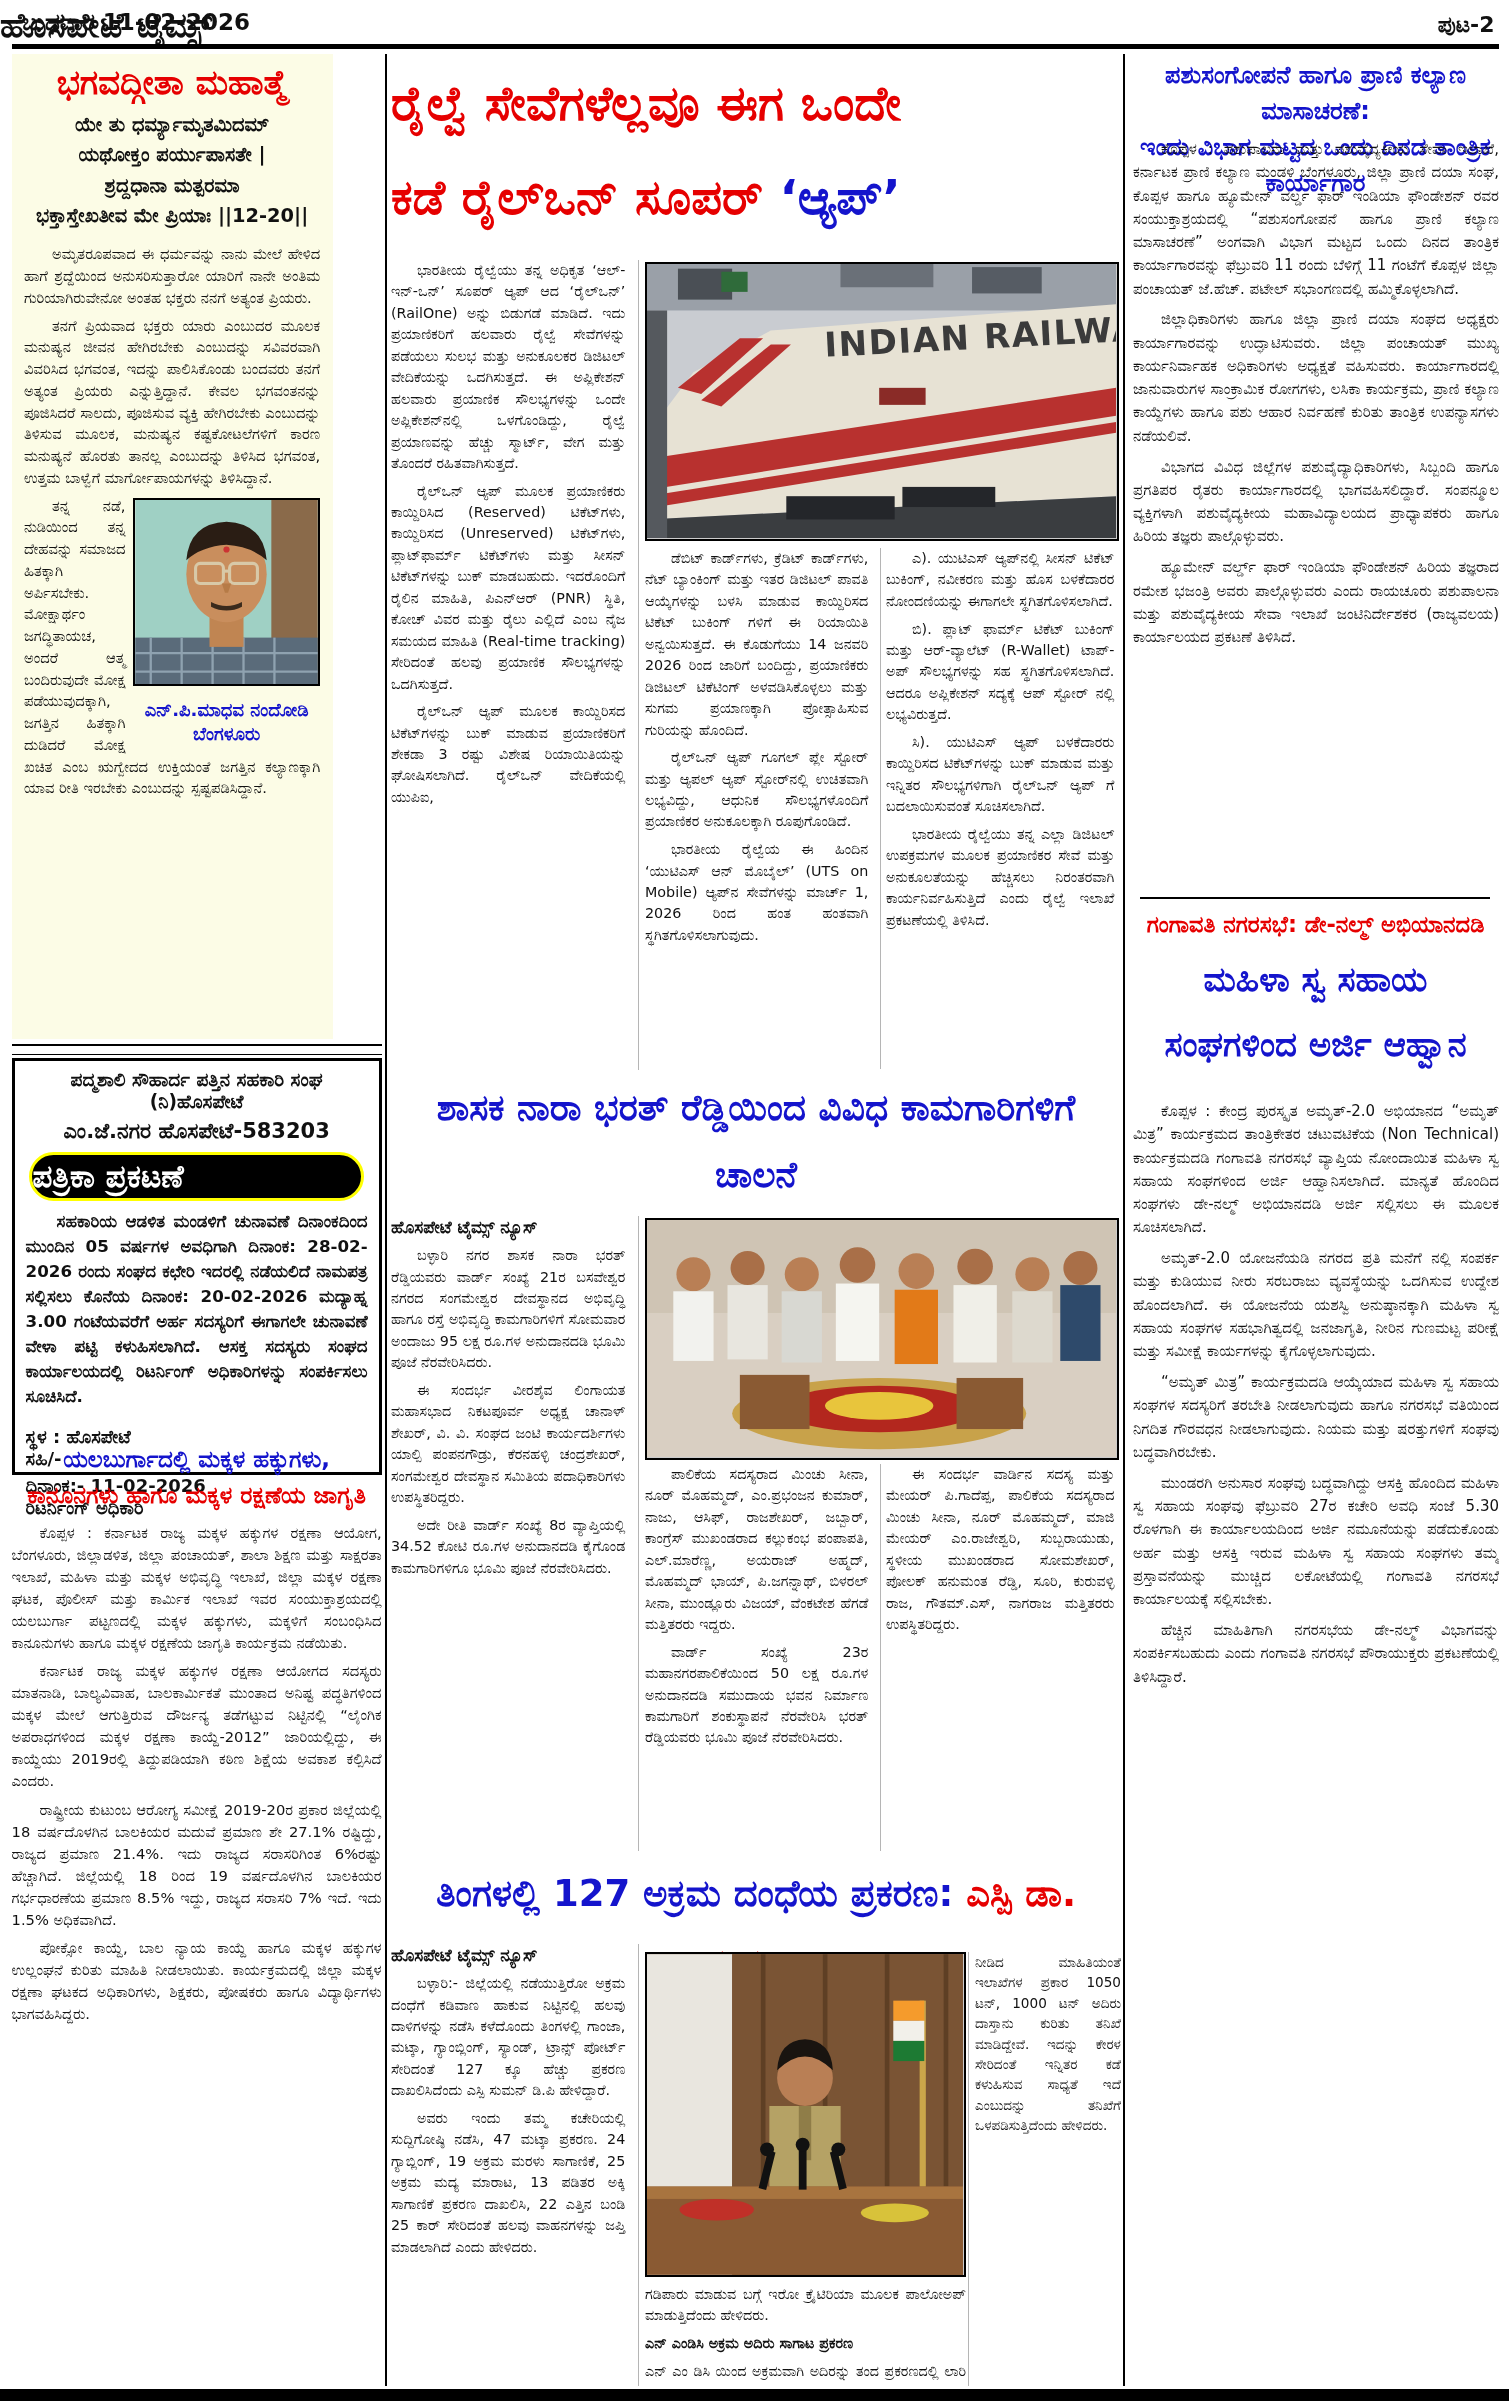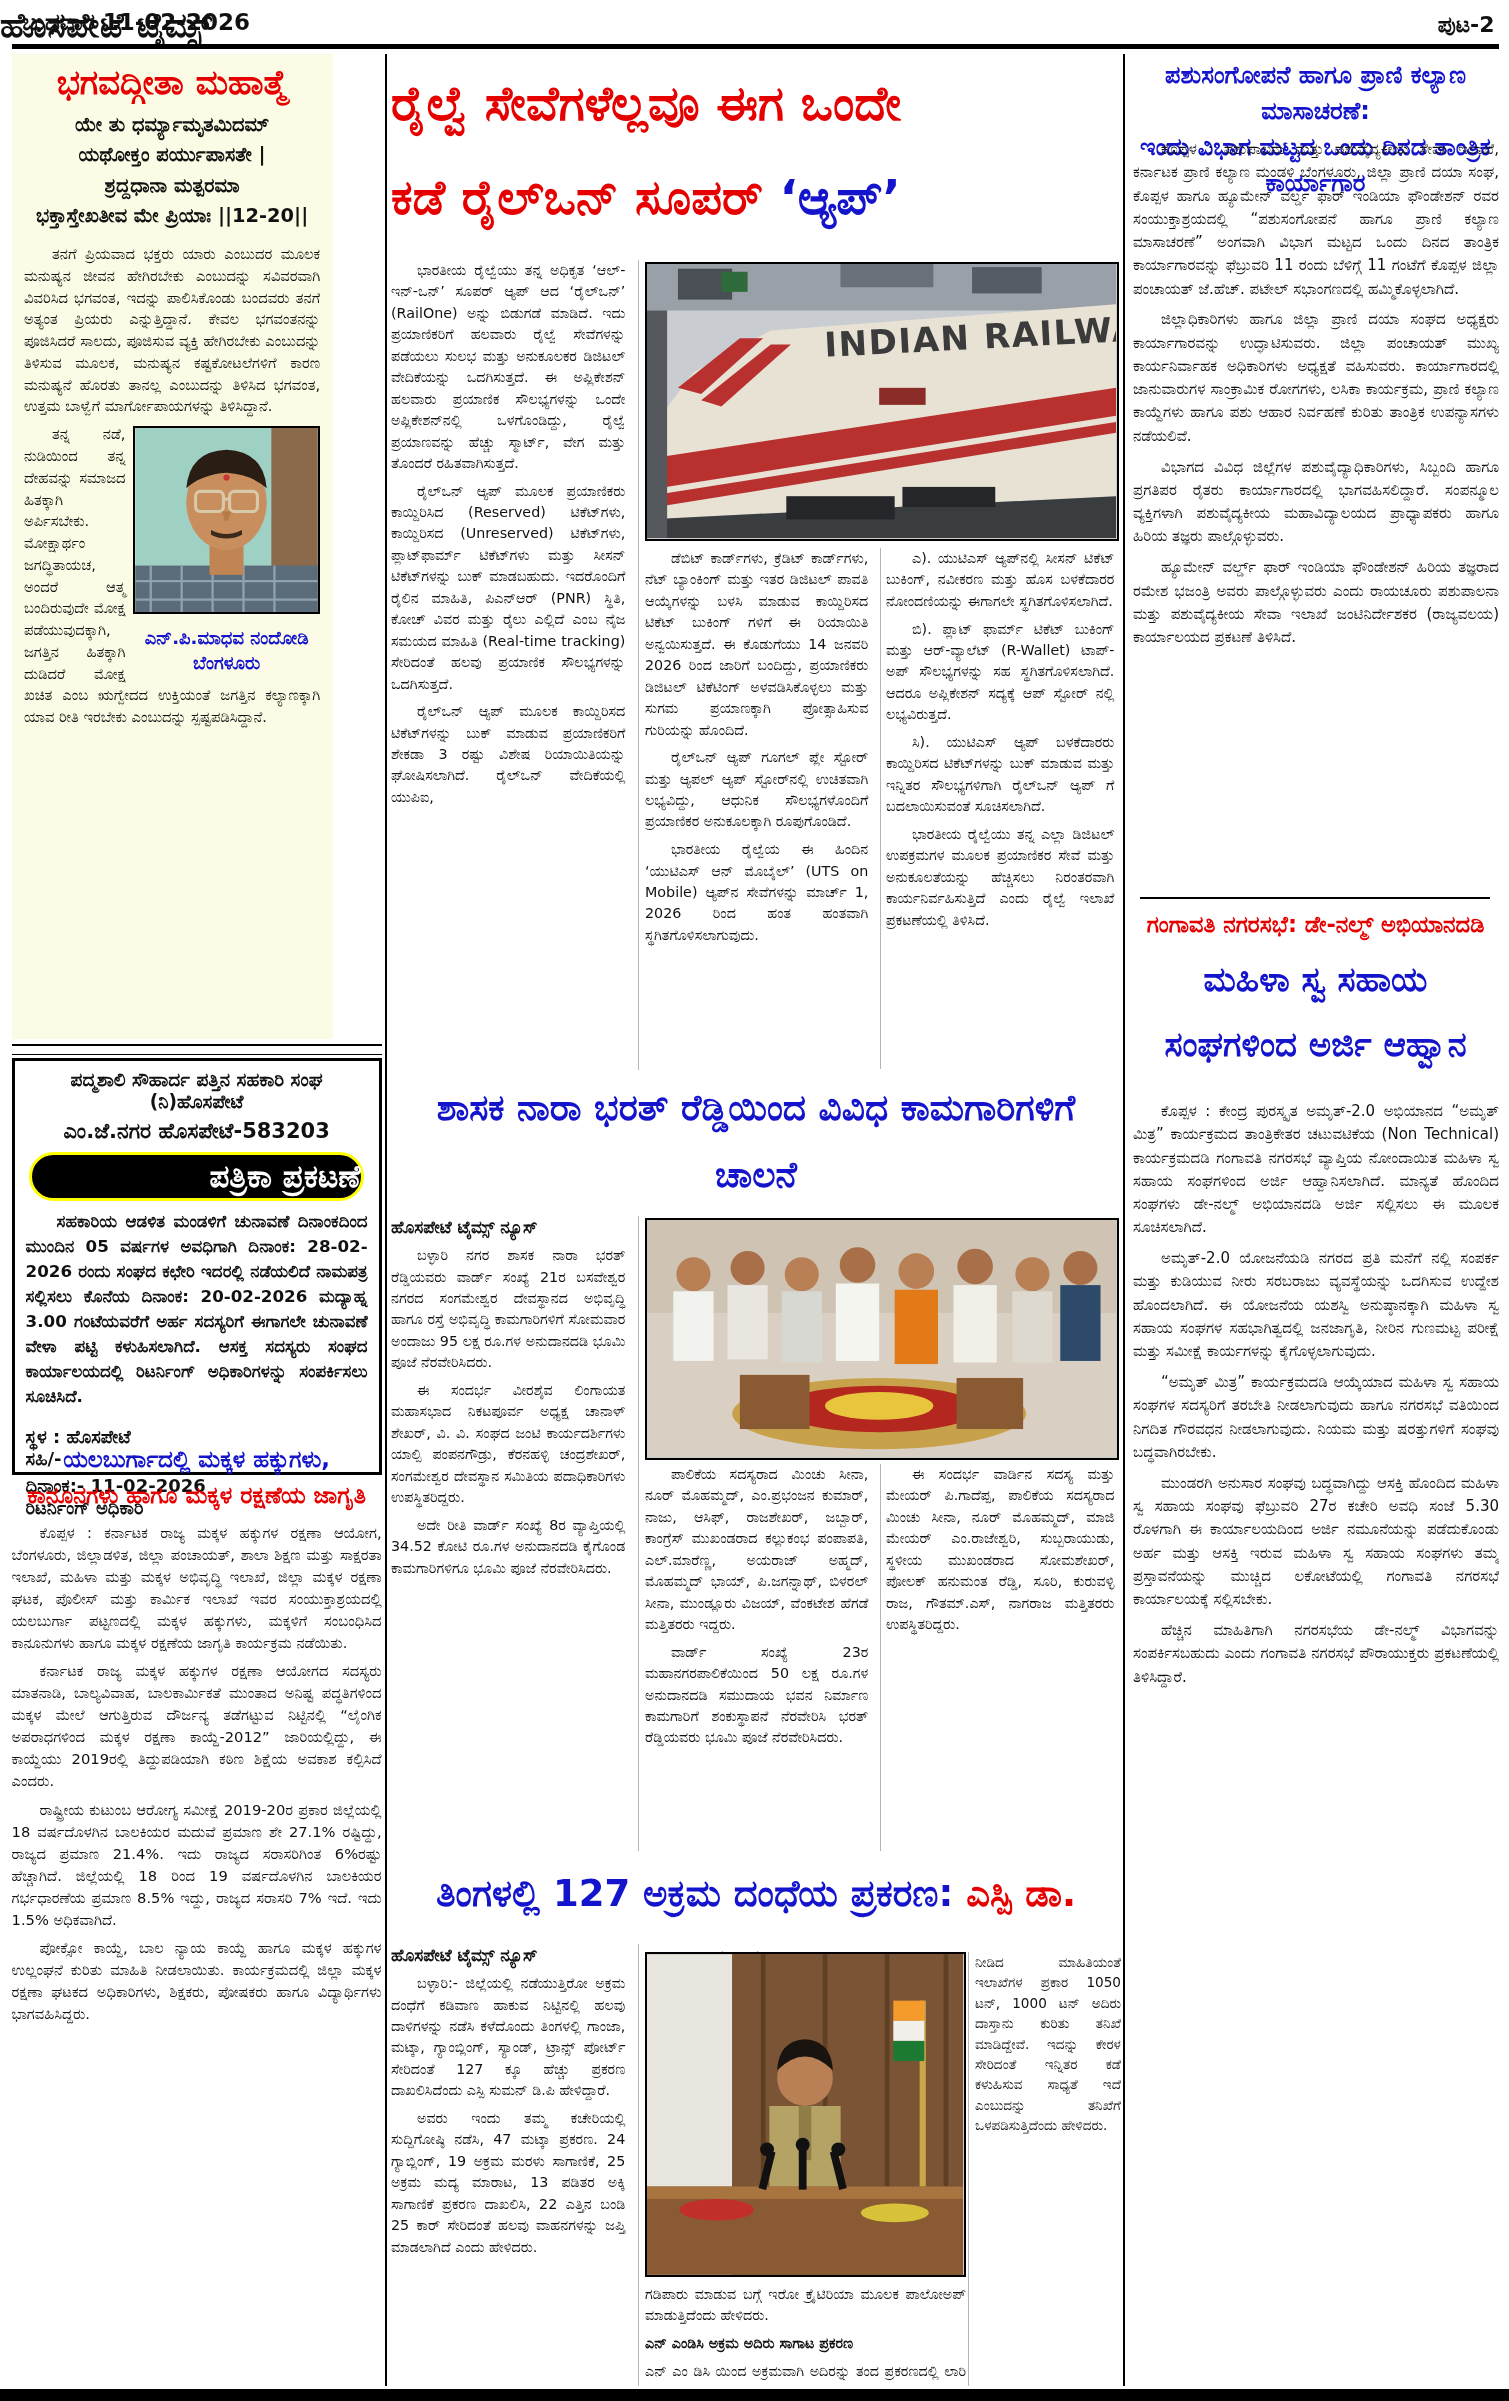--- a/index.html
+++ b/index.html
@@ -19,21 +19,21 @@
   .gita-body{margin-top:12.4px;font-size:14.7px;line-height:1.48;}
   .gita-body p{margin:0 0 6.2px 0;text-align:justify;text-indent:28px;}
   .photo-wrap{float:right;width:187px;margin:3.1px 0 3.1px 7.7px;}
   .author-photo{width:183px;height:184px;border:2.3px solid #000;}
   .author-cap{color:#1414cc;font-size:18px;font-weight:bold;text-align:center;line-height:1.35;margin-top:6.2px;}
   .dbl-rule{left:11.6px;top:1044px;width:370px;height:7.7px;border-top:2.3px solid #000;border-bottom:1.5px solid #000;}
   
   .notice{left:11.6px;top:1058px;width:370px;height:417px;border:3.9px solid #000;box-sizing:border-box;padding:7.7px 11px;}
   .notice-org1{font-size:18.6px;font-weight:bold;text-align:center;}
   .notice-org2{font-size:21px;font-weight:bold;text-align:center;margin-top:6.2px;}
-  .notice-banner{margin:9.3px auto 7.7px auto;width:96%;background:#000;border:3.1px solid #ffff00;border-radius:28px;color:#fff;font-size:31px;font-weight:bold;text-align:right;padding:3.1px 0;}
+  .notice-banner{margin:9.3px auto 7.7px auto;width:96%;background:#000;border:3.1px solid #ffff00;border-radius:28px;color:#fff;font-size:31px;font-weight:bold;text-align:left;padding:3.1px 0;}
   .notice-body{font-size:16.7px;font-weight:600;line-height:1.5;text-align:justify;text-indent:31px;}
   .notice-foot{display:flex;justify-content:space-between;font-size:18px;font-weight:bold;margin-top:17px;flex-direction:column;}
   
   .child{left:11.6px;top:1444px;width:370px;height:899px;overflow:hidden;}
   .child-h1{color:#1414cc;font-size:23px;font-weight:bold;text-align:center;line-height:1.35;}
   .child-h2{color:#e60000;font-size:23px;font-weight:bold;text-align:center;line-height:1.35;margin-top:4.6px;}
   .child-body{margin-top:11px;font-size:14.7px;line-height:1.5;}
   .child-body p{margin:0 0 6.2px 0;text-align:justify;text-indent:28px;}
   
   .rail-head{left:391px;top:57px;width:730px;height:198px;}
@@ -74,20 +74,21 @@
 
   <div class="abs gita-box">
     <div class="gita-title">ಭಗವದ್ಗೀತಾ ಮಹಾತ್ಮೆ</div>
     <div class="gita-verse">
       <div>ಯೇ ತು ಧರ್ಮ್ಯಾಮೃತಮಿದಮ್</div>
       <div>ಯಥೋಕ್ತಂ ಪರ್ಯುಪಾಸತೇ |</div>
       <div>ಶ್ರದ್ದಧಾನಾ ಮತ್ಪರಮಾ</div>
       <div>ಭಕ್ತಾಸ್ತೇಖತೀವ ಮೇ ಪ್ರಿಯಾಃ ||12-20||</div>
     </div>
     <div class="gita-body">
+      <p>ಅಮೃತರೂಪವಾದ ಈ ಧರ್ಮವನ್ನು ನಾನು ಮೇಲೆ ಹೇಳಿದ ಹಾಗೆ ಶ್ರದ್ದೆಯಿಂದ ಅನುಸರಿಸುತ್ತಾರೋ ಯಾರಿಗೆ ನಾನೇ ಅಂತಿಮ ಗುರಿಯಾಗಿರುವೇನೋ ಅಂತಹ ಭಕ್ತರು ನನಗೆ ಅತ್ಯಂತ ಪ್ರಿಯರು.</p>
       <p>ತನಗೆ ಪ್ರಿಯವಾದ ಭಕ್ತರು ಯಾರು ಎಂಬುದರ ಮೂಲಕ ಮನುಷ್ಯನ ಜೀವನ ಹೇಗಿರಬೇಕು ಎಂಬುದನ್ನು ಸವಿವರವಾಗಿ ವಿವರಿಸಿದ ಭಗವಂತ, ಇದನ್ನು ಪಾಲಿಸಿಕೊಂಡು ಬಂದವರು ತನಗೆ ಅತ್ಯಂತ ಪ್ರಿಯರು ಎನ್ನುತ್ತಿದ್ದಾನೆ. ಕೇವಲ ಭಗವಂತನನ್ನು ಪೂಜಿಸಿದರೆ ಸಾಲದು, ಪೂಜಿಸುವ ವ್ಯಕ್ತಿ ಹೇಗಿರಬೇಕು ಎಂಬುದನ್ನು ತಿಳಿಸುವ ಮೂಲಕ, ಮನುಷ್ಯನ ಕಷ್ಟಕೋಟಲೆಗಳಿಗೆ ಕಾರಣ ಮನುಷ್ಯನೆ ಹೊರತು ತಾನಲ್ಲ ಎಂಬುದನ್ನು ತಿಳಿಸಿದ ಭಗವಂತ, ಉತ್ತಮ ಬಾಳ್ವೆಗೆ ಮಾರ್ಗೋಪಾಯಗಳನ್ನು ತಿಳಿಸಿದ್ದಾನೆ.</p>
       <div>
         <div class="photo-wrap">
           <svg class="author-photo" viewBox="0 0 236 238" xmlns="http://www.w3.org/2000/svg">
             <rect width="236" height="238" fill="#9fd0c4"></rect>
             <rect x="176" y="0" width="60" height="238" fill="#8a6a4a"></rect>
             <rect x="0" y="178" width="236" height="60" fill="#5a6b7a"></rect>
             <g stroke="#8fa2b0" stroke-width="3">
               <line x1="20" y1="178" x2="20" y2="238"></line>
                 <line x1="60" y1="178" x2="60" y2="238"></line>

